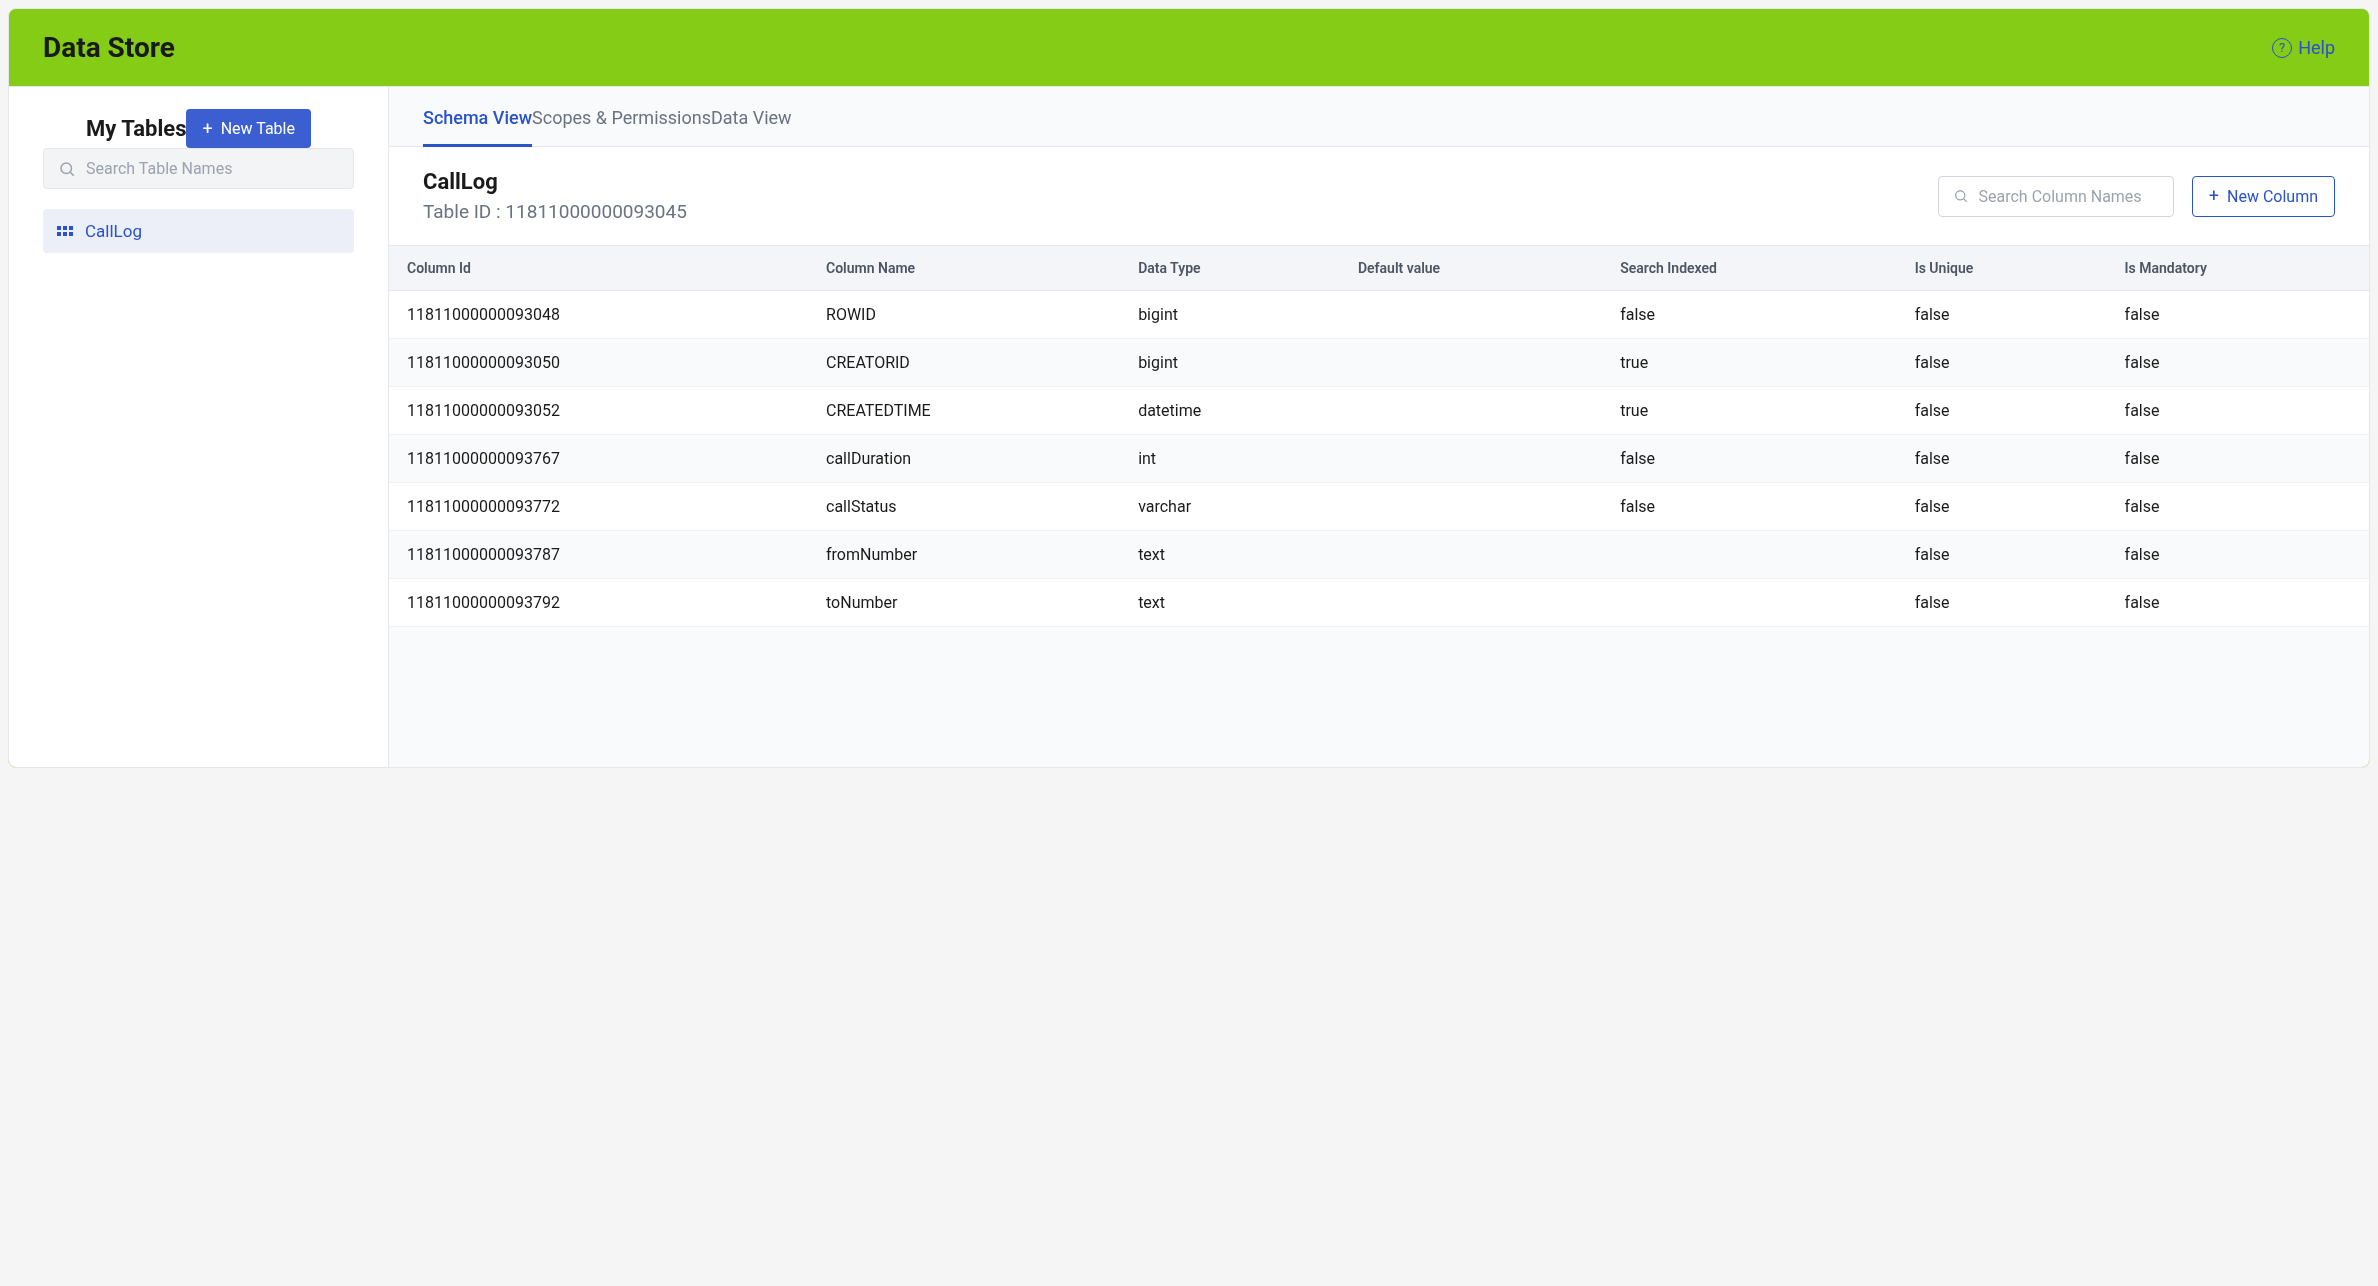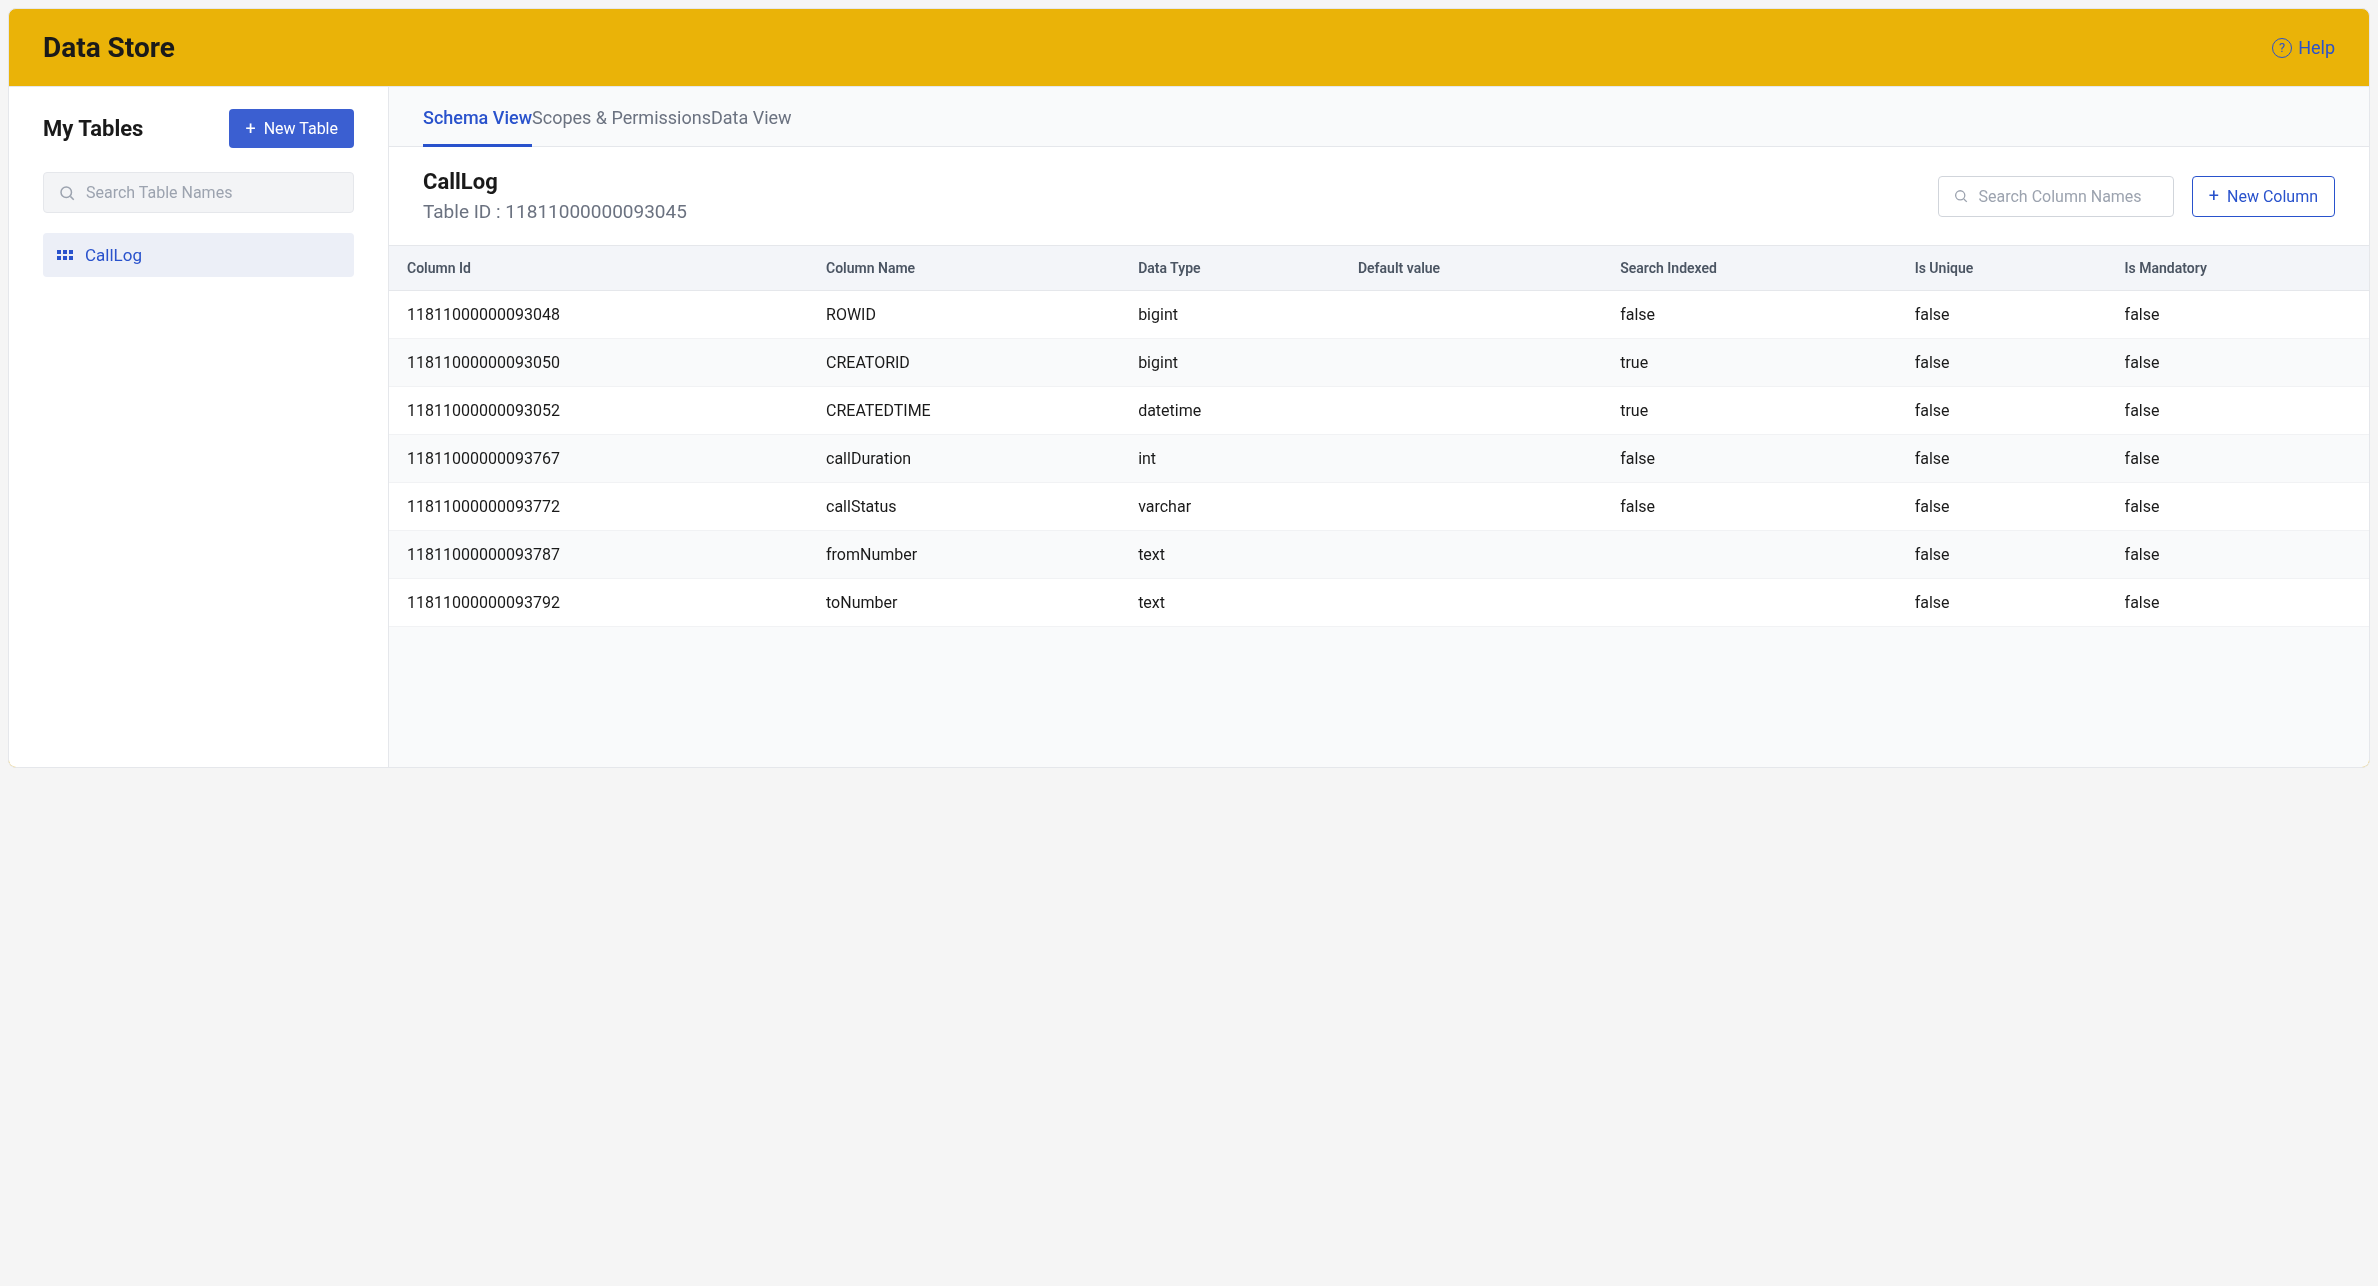--- a/index.html
+++ b/index.html
@@ -6,21 +6,21 @@
   margin: 0;
   padding: 0;
   box-sizing: border-box;
   font-family: -apple-system, BlinkMacSystemFont, "Segoe UI", Roboto, "Helvetica Neue", Arial, sans-serif;
 }
 body {
   background: #f5f5f5;
   padding: 8px;
 }
 .main-container {
-  background: #eab308;
+  background: #84cc16;
   border: 1px solid #e5e7eb;
   border-radius: 8px;
   overflow: hidden;
 }
 .header {
   display: flex;
   justify-content: space-between;
   align-items: center;
   padding: 22px 34px 22px 34px;
   border-bottom: 1px solid #e5e7eb;
@@ -54,23 +54,22 @@
   min-height: 680px;
 }
 .sidebar {
   width: 380px;
   border-right: 1px solid #e5e7eb;
   padding: 22px 34px;
   background: #fff;
 }
 .sidebar-header {
   display: flex;
-  justify-content: space-between;
-  align-items: center;
-  margin-bottom: 24px;
+  justify-content: center;
+  align-items: center;
 }
 .sidebar-title {
   font-size: 22px;
   font-weight: 700;
   color: #1a1a1a;
 }
 .new-table-btn {
   background: #3b5fd1;
   color: #fff;
   border: none;

